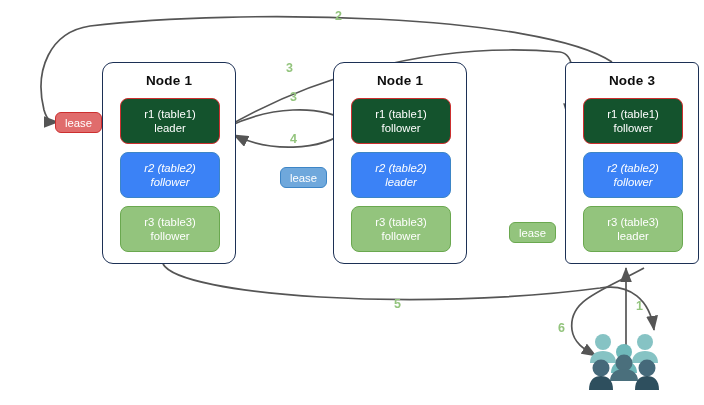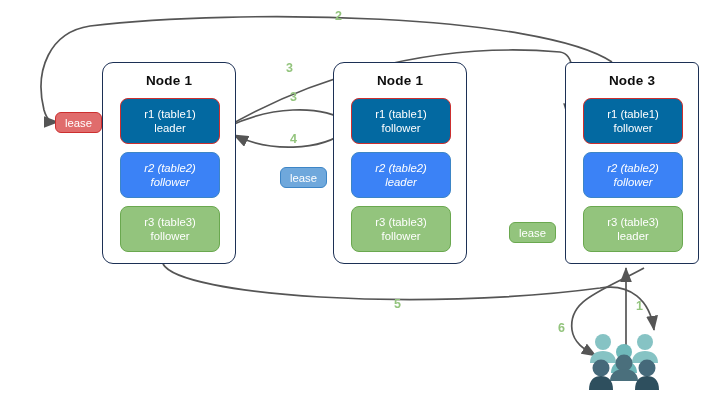--- a/index.html
+++ b/index.html
@@ -57,21 +57,21 @@
     justify-content: center;
     color: #ffffff;
     font-size: 11.3px;
     line-height: 14px;
     text-align: center;
   }
   .replica .ln {
     display: block;
   }
   .rep-red {
-    background: #0369a1;
+    background: #14532d;
     border: 1.5px solid #cc2f2f;
   }
   .rep-blue {
     background: #3b82f6;
     border: 1.5px solid #3d85c6;
     font-style: italic;
   }
   .rep-green {
     background: #93c47d;
     border: 1.5px solid #6aa84f;

